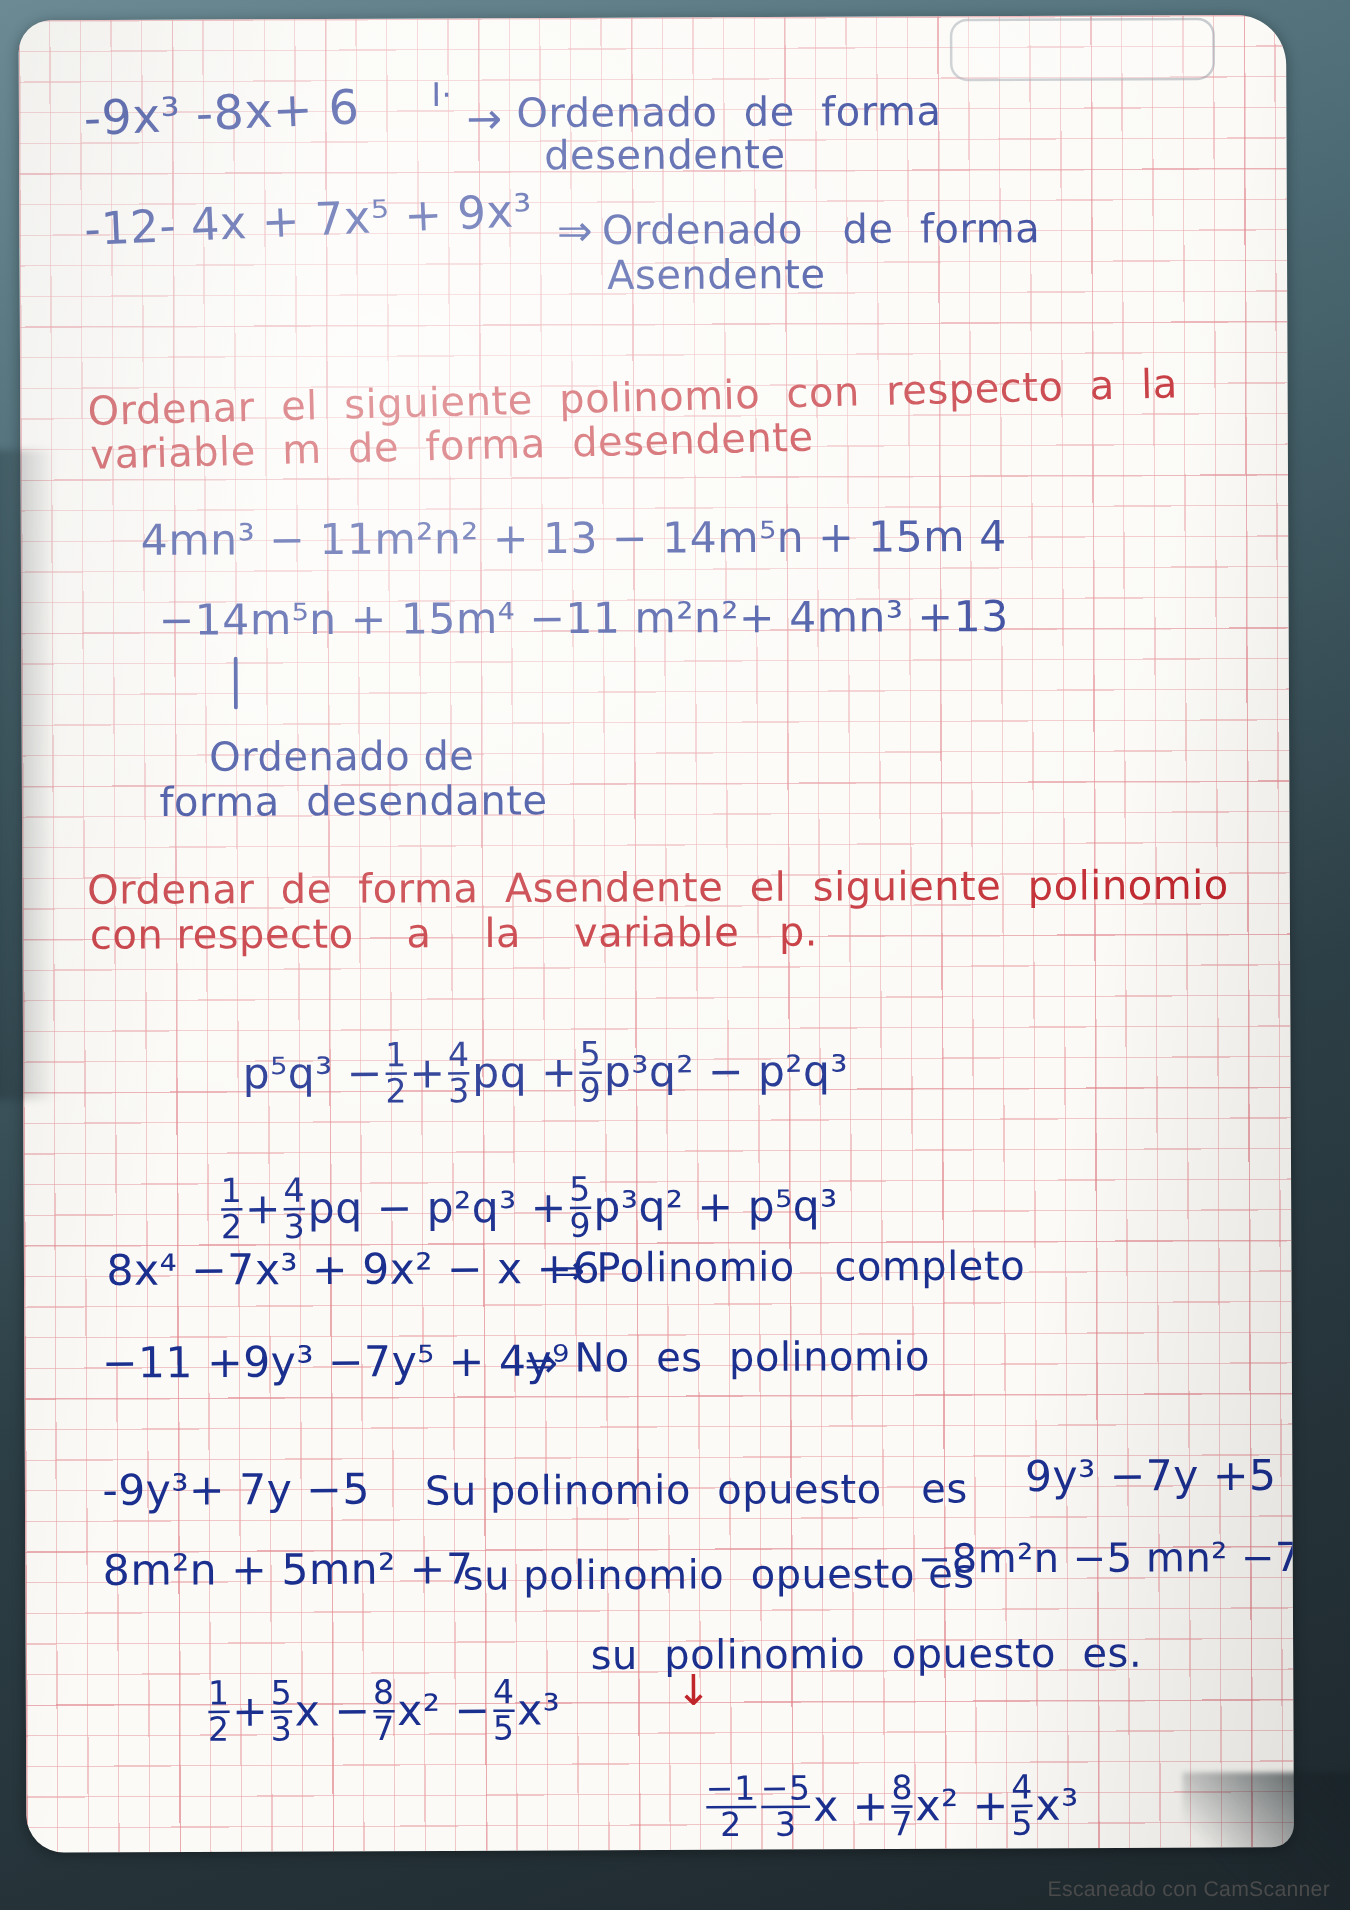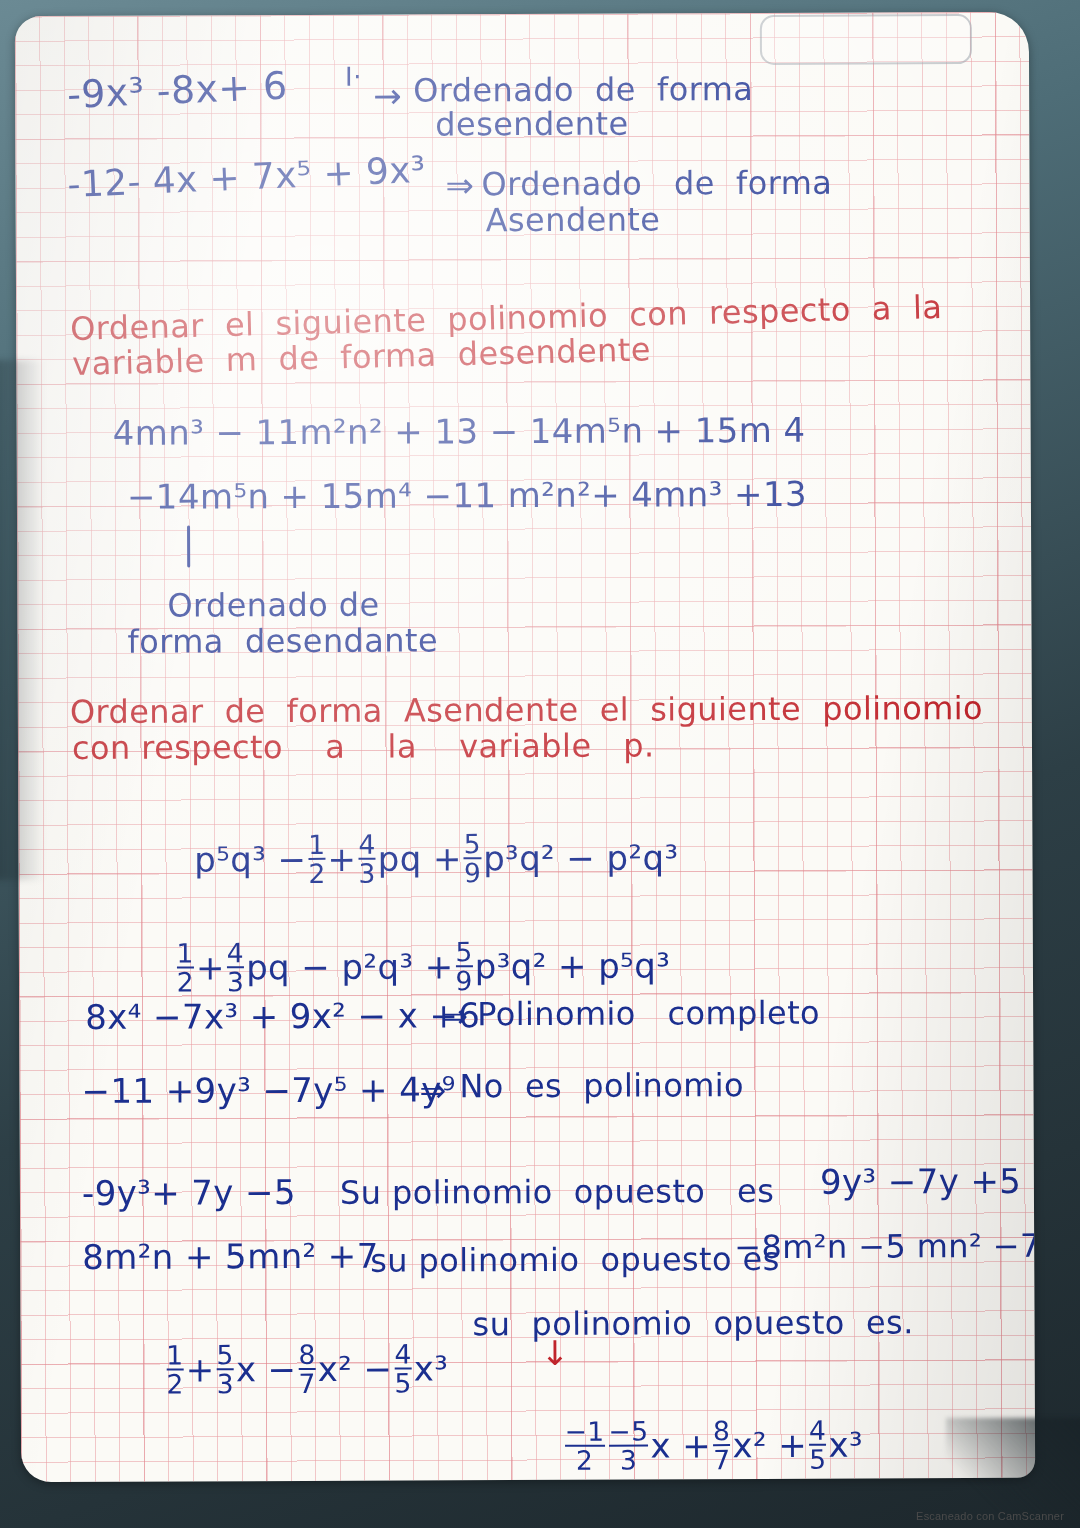--- a/index.html
+++ b/index.html
@@ -146,21 +146,21 @@
     color: #c0252c;
     font-size: 34px;
     line-height: 1;
   }
 
   .footer {
     position: absolute;
     right: 16px;
     bottom: 6px;
     font-family: "Liberation Sans", sans-serif;
-    font-size: 11px;
+    font-size: 17px;
     color: #4a4a4a;
     letter-spacing: 0.2px;
   }
 </style>
 </head>
 <body>
 
 <div id="page">
   <div class="desk"></div>
 

